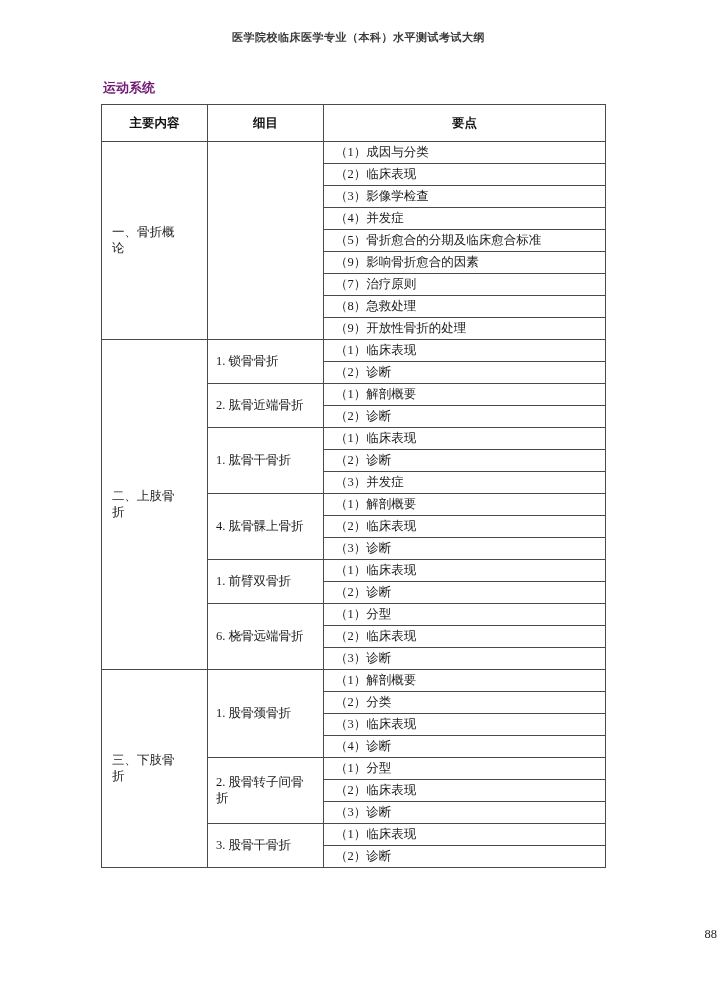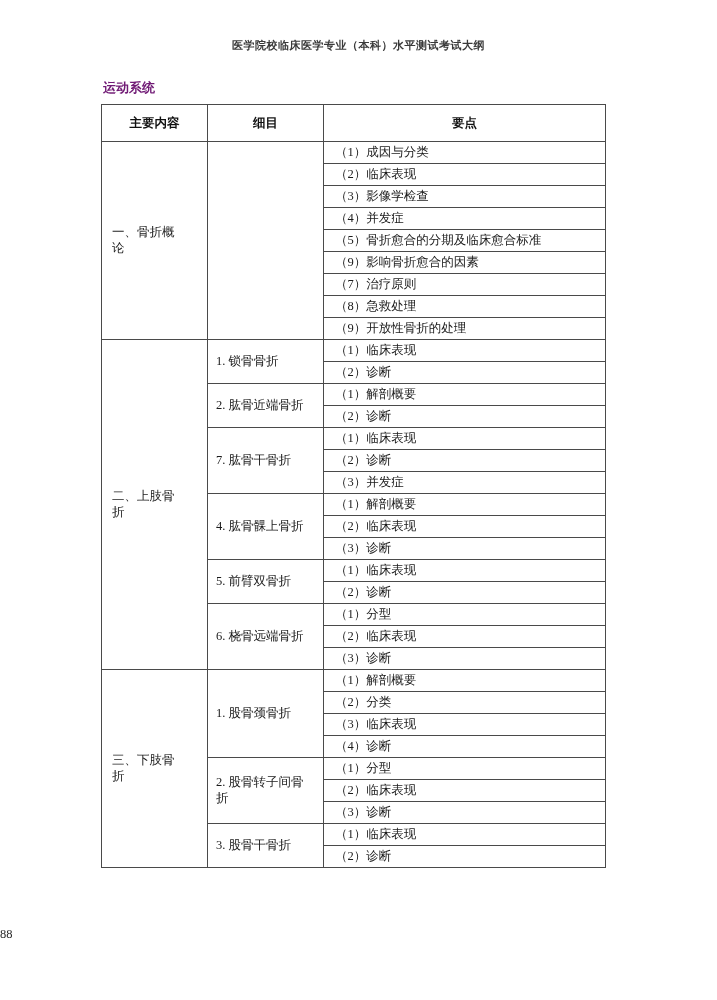--- a/index.html
+++ b/index.html
@@ -10,21 +10,21 @@
   }
   .page {
     position: relative;
     width: 717px;
     height: 1000px;
     background: #ffffff;
     overflow: hidden;
   }
   .doc-title {
     position: absolute;
-    top: 38px;
+    top: 30px;
     left: 0;
     width: 717px;
     text-align: center;
     font-family: "Liberation Sans", "DejaVu Sans", sans-serif;
     font-weight: 600;
     font-size: 11px;
     letter-spacing: 0.5px;
     color: #3a3a3a;
   }
   .section-title {
@@ -63,21 +63,21 @@
     color: #1a1a1a;
   }
   td.c1 { padding-left: 10px; padding-right: 21px; }
   td.c2 { padding: 2px 8px 2px 8px; }
   td.c3 { padding-left: 11px; padding-right: 4px; margin-top: 16px; }
   .page-number {
     position: absolute;
     top: 927px;
     left: 0;
     width: 717px;
-    text-align: left;
+    text-align: right;
     font-size: 12.5px;
     color: #2a2a2a;
   }
 </style>
 </head>
 <body>
 
 <div class="page">
 
   <div class="doc-title">医学院校临床医学专业（本科）水平测试考试大纲</div>
@@ -138,41 +138,41 @@
           <td class="c3">（2）诊断</td>
         </tr>
       <tr>
         <td class="c2" rowspan="2">2. 肱骨近端骨折</td>
         <td class="c3">（1）解剖概要</td>
       </tr>
       <tr>
           <td class="c3">（2）诊断</td>
         </tr>
       <tr>
-        <td class="c2" rowspan="3">7. 肱骨干骨折</td>
+        <td class="c2" rowspan="3">1. 肱骨干骨折</td>
         <td class="c3">（1）临床表现</td>
       </tr>
       <tr>
           <td class="c3">（2）诊断</td>
         </tr>
       <tr>
           <td class="c3">（3）并发症</td>
         </tr>
       <tr>
         <td class="c2" rowspan="3">4. 肱骨髁上骨折</td>
         <td class="c3">（1）解剖概要</td>
       </tr>
       <tr>
           <td class="c3">（2）临床表现</td>
         </tr>
       <tr>
           <td class="c3">（3）诊断</td>
         </tr>
       <tr>
-        <td class="c2" rowspan="2">5. 前臂双骨折</td>
+        <td class="c2" rowspan="2">1. 前臂双骨折</td>
         <td class="c3">（1）临床表现</td>
       </tr>
       <tr>
           <td class="c3">（2）诊断</td>
         </tr>
       <tr>
         <td class="c2" rowspan="3">6. 桡骨远端骨折</td>
         <td class="c3">（1）分型</td>
       </tr>
       <tr>

